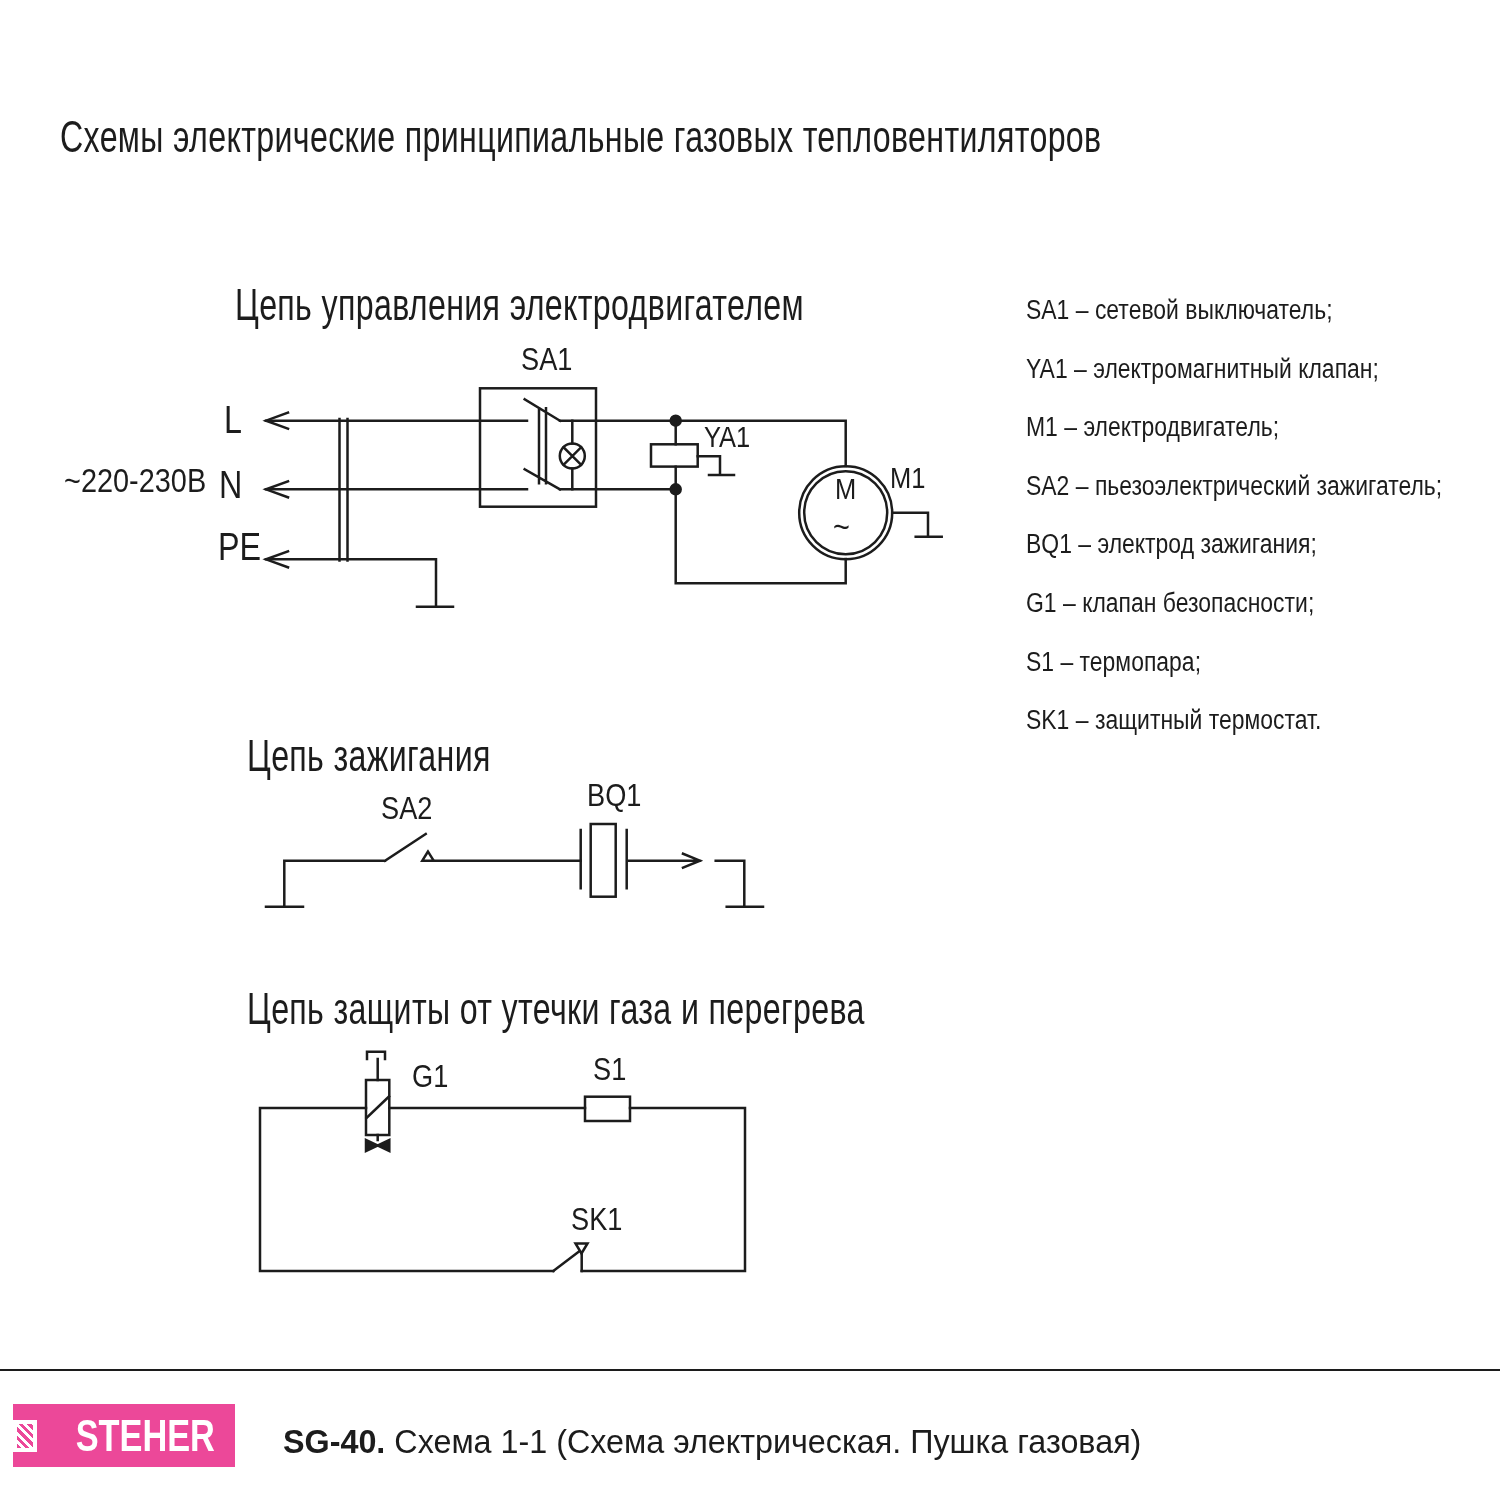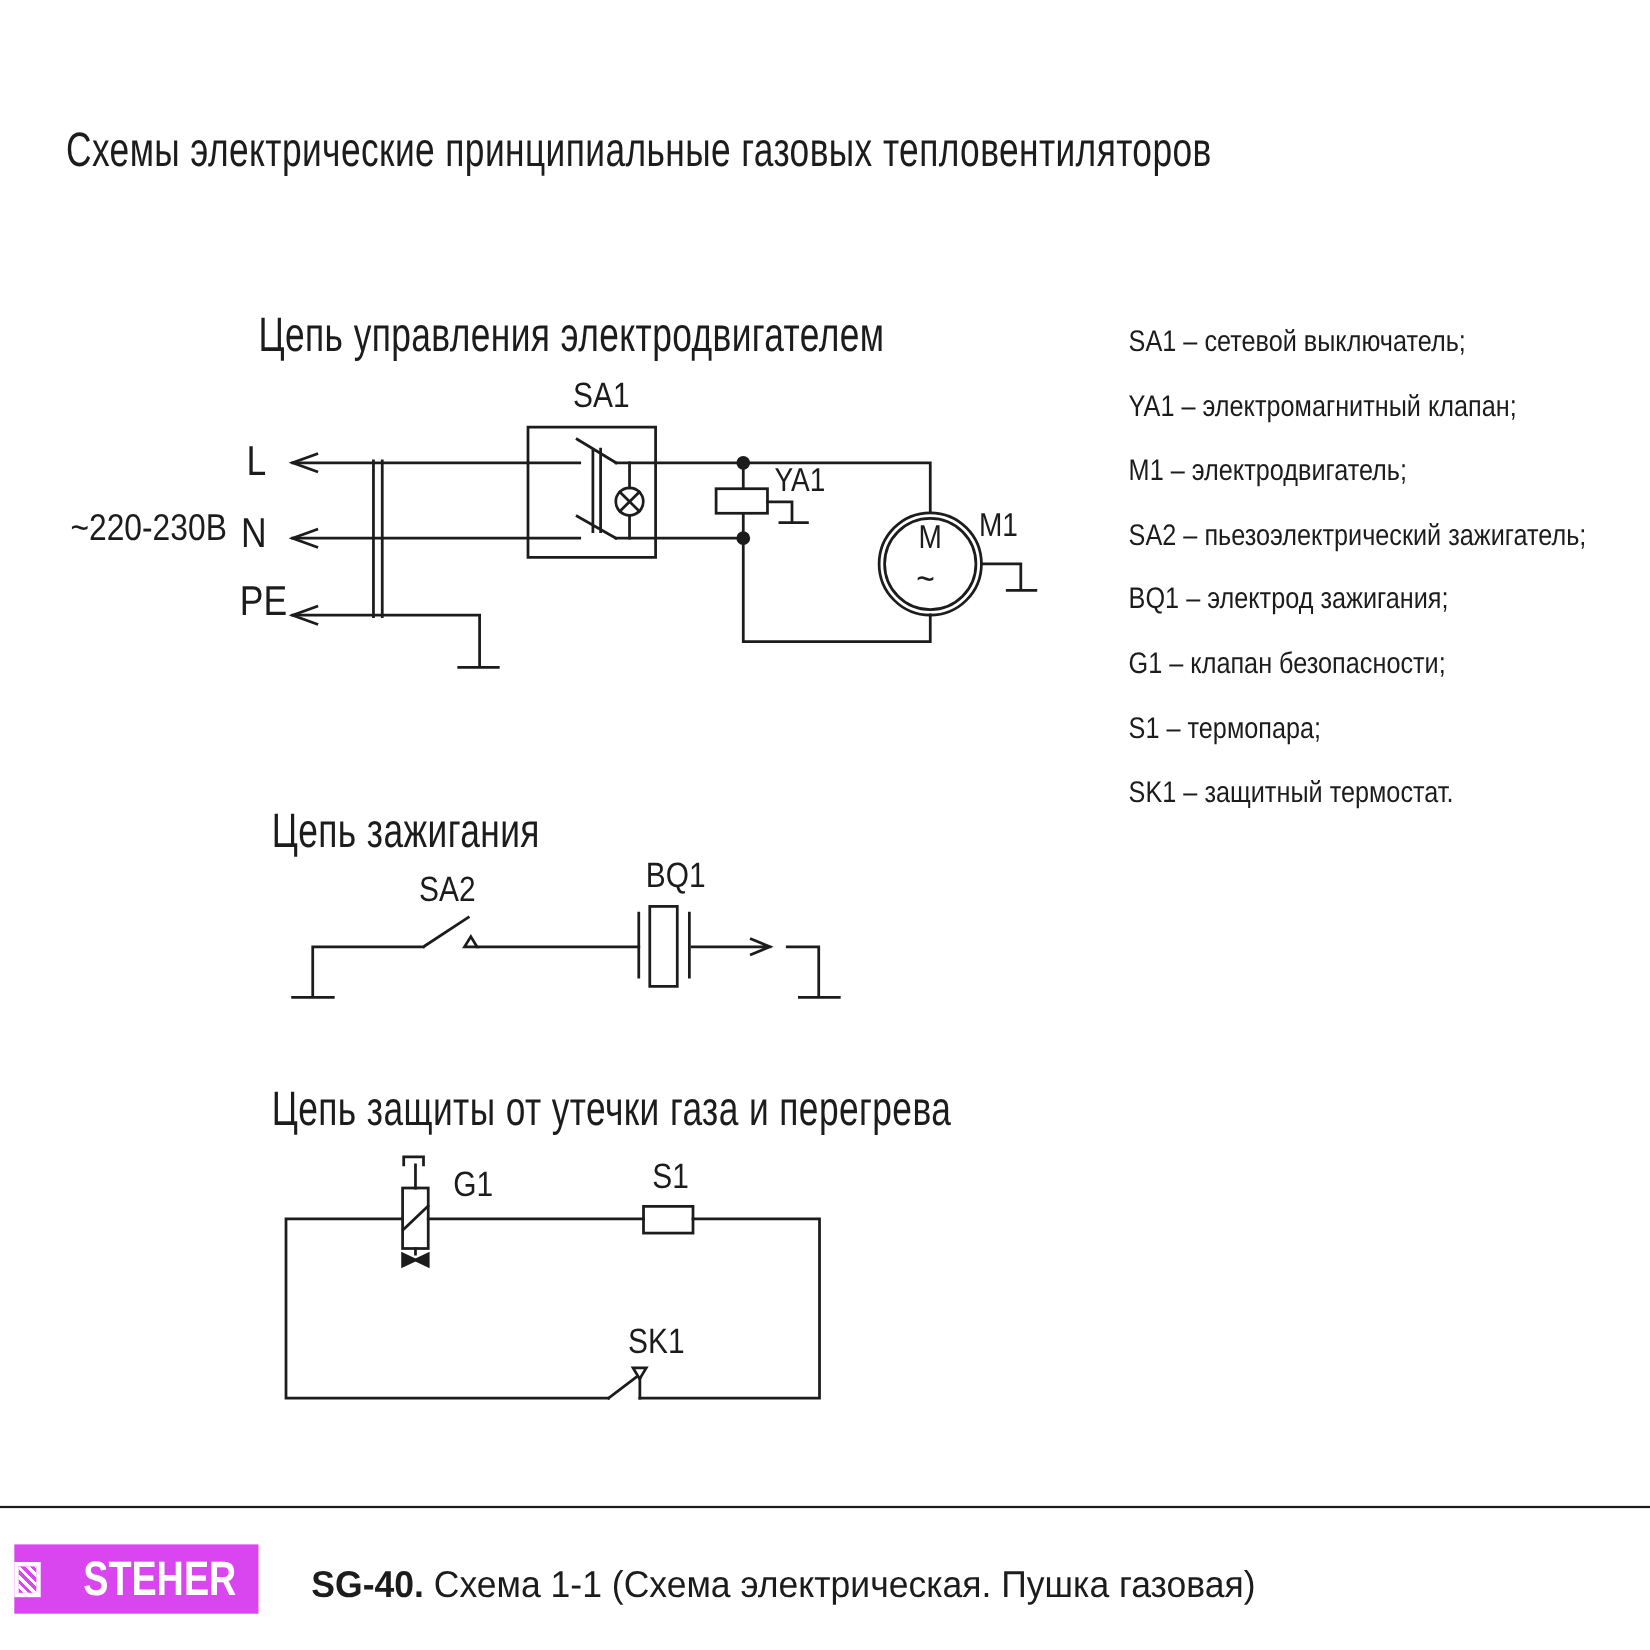--- a/index.html
+++ b/index.html
@@ -116,21 +116,21 @@
     <polygon points="366,1140 366,1151 377.7,1145.5" fill="#1c1c1c"></polygon>
     <polygon points="389.3,1140 389.3,1151 377.7,1145.5" fill="#1c1c1c"></polygon>
     <rect x="585" y="1096.7" width="45" height="24.3"></rect>
     <path d="M553.3 1271 L579 1251.5 M581.7 1253.5 V1271"></path>
     <polygon points="575.5,1243.5 587.5,1243.5 581.5,1253.5" fill="#ffffff"></polygon>
   </g>
 </svg>
 
 <div class="footer-rule"></div>
 
-<div class="brand-box" style="background:#d946ef;gap:19px;">
+<div class="brand-box" style="background:#ec4899;gap:19px;">
   <span class="brand-glyph"></span>
   <span class="brand-text">STEHER</span>
 </div>
 
 <div class="abs footer-caption">
   <b>SG-40.</b>
   <span>Схема 1-1 (Схема электрическая. Пушка газовая)</span>
 </div>
 
 </body></html>

